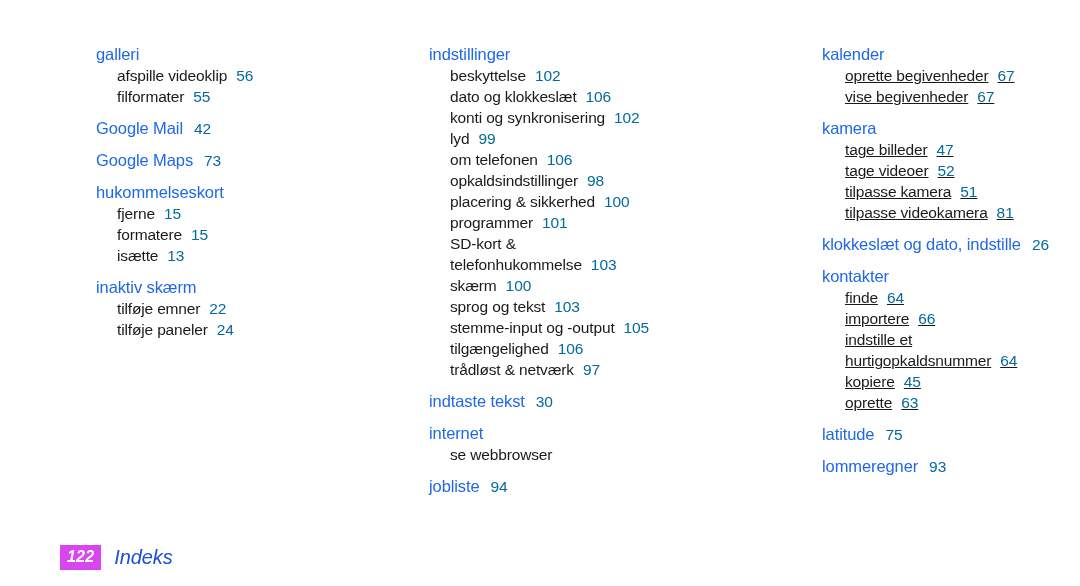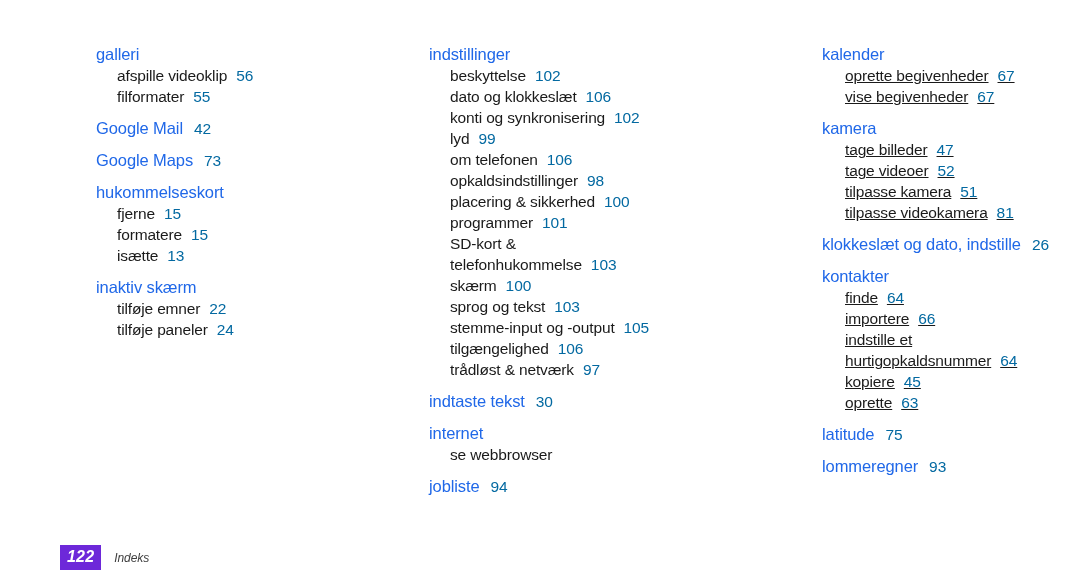--- a/index.html
+++ b/index.html
@@ -73,33 +73,33 @@
 
   
   .footer {
     position: absolute;
     left: 60px;
     bottom: 16px;
     display: flex;
     align-items: center;
   }
   .folio-box {
-    background: #6d28d9;
+    background: #d946ef;
     color: #ffffff;
     font-style: italic;
     font-weight: bold;
     font-size: 16px;
     line-height: 22px;
     padding: 1px 7px 2px 7px;
     letter-spacing: 0.2px;
   }
   .folio-label {
-    color: #404040;
+    color: #1d4ed8;
     font-style: italic;
-    font-size: 12px;
+    font-size: 20px;
     margin-left: 13px;
     letter-spacing: -0.1px;
   }
 </style>
 </head>
 <body>
 
 <div class="page">
 
   <div class="columns">

